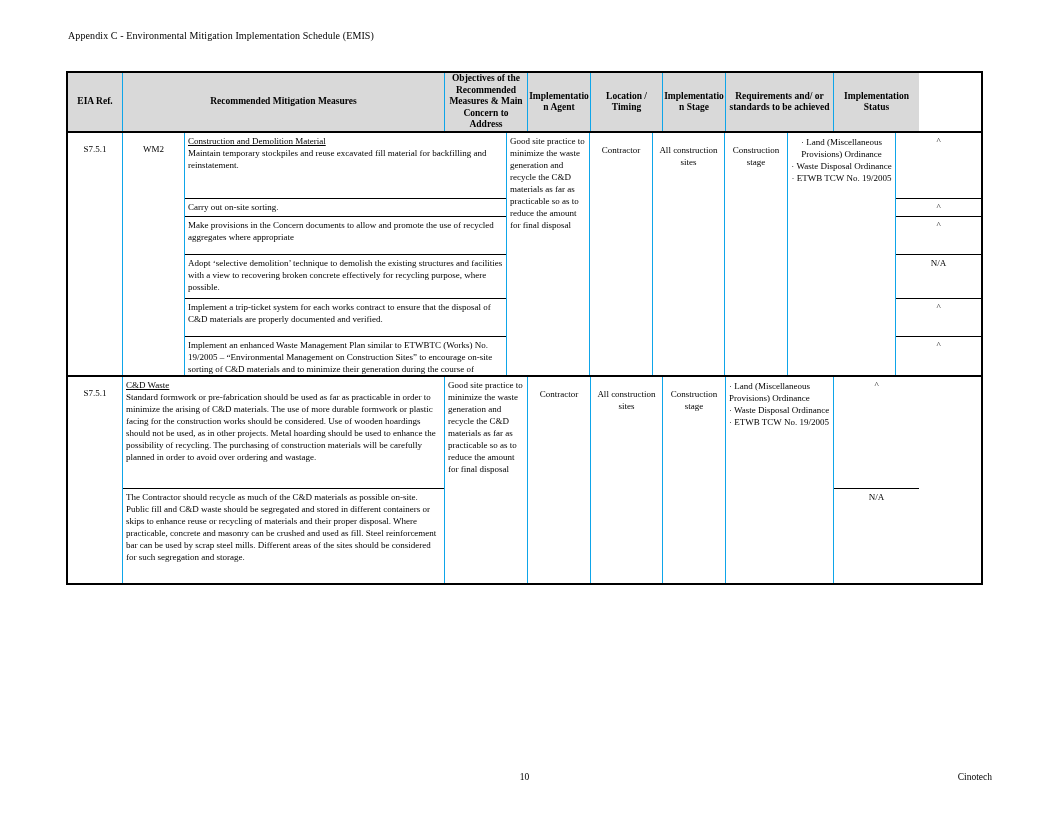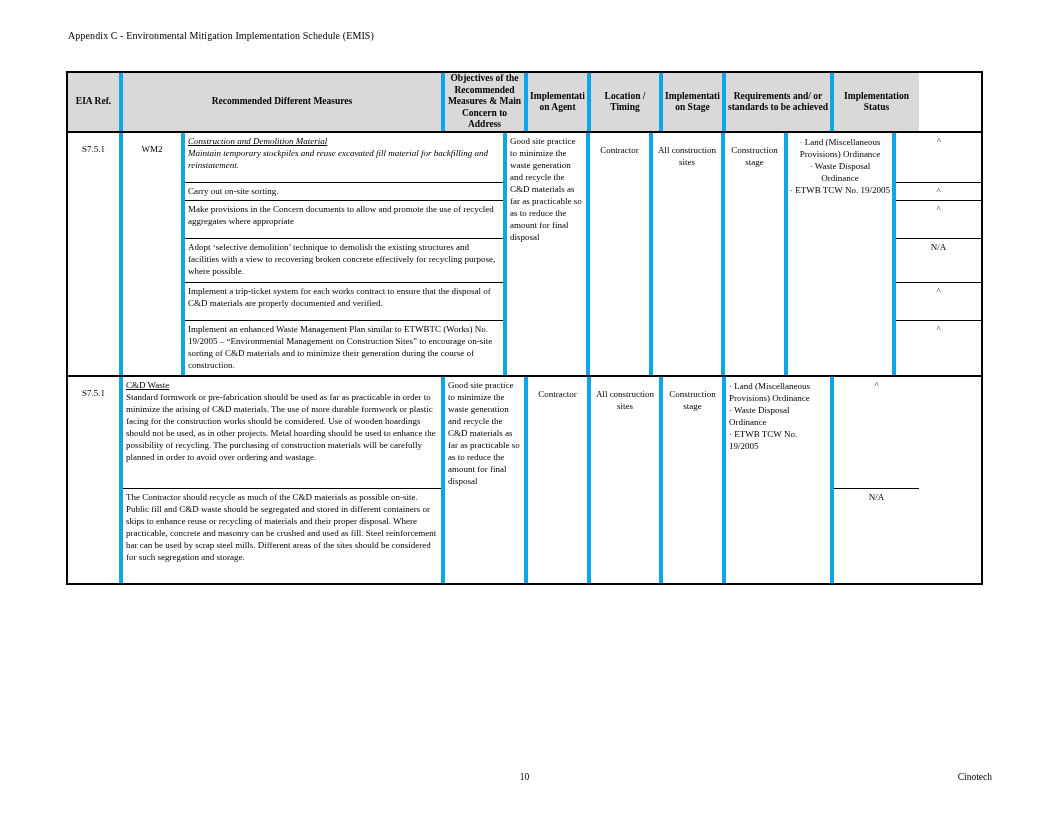--- a/index.html
+++ b/index.html
@@ -10,21 +10,21 @@
   }
   .doc-title{
     position:absolute;left:68px;top:30px;font-size:10px;letter-spacing:.1px;
   }
   .emis-table{
     position:absolute;left:66px;top:71px;width:917px;
     border:2px solid #000;box-sizing:border-box;background:#fff;
   }
   .trow{display:flex;width:100%;box-sizing:border-box;}
   .cell{
-    box-sizing:border-box;border-right:4px solid #0ea5e9;
+    box-sizing:border-box;border-right:1px solid #0ea5e9;
     font-size:9px;line-height:12px;overflow:hidden;
   }
   .cell:last-child{border-right:none;}
   .c0{width:55px;} .c1{width:62px;} .c2{width:322px;} .c3{width:83px;}
   .c4{width:63px;} .c5{width:72px;} .c6{width:63px;} .c7{width:108px;} .c8{width:85px;}
   .thead{border-bottom:2px solid #000;}
   .thead .cell{
     background:#d9d9d9;font-weight:bold;font-size:9.5px;line-height:11.5px;
     display:flex;align-items:center;justify-content:center;text-align:center;
     padding:2px 1px;height:58px;
@@ -33,21 +33,21 @@
   .body-row{border-bottom:2px solid #000;}
   .body-row:last-child{border-bottom:none;}
   .r0{height:244px;} .r1{height:206px;}
   .ref-cell{text-align:center;padding-top:10px;}
   .measures-cell{padding:0;}
   .sub{
     box-sizing:border-box;border-bottom:1px solid #000;
     padding:2px 3px 1px 3px;overflow:hidden;
   }
   .sub:last-child{border-bottom:none;}
-  .m0-0{height:50px;font-style:italic;} .m0-1{height:18px;} .m0-2{height:38px;}
+  .m0-0{height:66px;} .m0-1{height:18px;} .m0-2{height:38px;}
   .m0-3{height:44px;} .m0-4{height:38px;} .m0-5{height:56px;}
   .m1-0{height:112px;} .m1-1{height:94px;}
   .underline{text-decoration:underline;}
   .b{font-weight:normal;}
   .obj-cell{padding:2px 3px;}
   .center-top{text-align:center;padding-top:11px;}
   .req-center{text-align:center;padding:3px 2px;}
   .req-left{text-align:left;padding:3px 2px 3px 3px;}
   .status-cell{padding:0;}
   .status-cell .sub{text-align:center;padding-top:2px;}
@@ -60,21 +60,21 @@
 </style>
 </head>
 <body>
 
 <div class="doc-title">Appendix C - Environmental Mitigation Implementation Schedule (EMIS)</div>
 
 <div class="emis-table">
 
   <div class="trow thead">
     <div class="cell c0">EIA Ref.</div>
-    <div class="cell c2">Recommended Different Measures</div>
+    <div class="cell c2">Recommended Mitigation Measures</div>
     <div class="cell c3">Objectives of the Recommended Measures &amp; Main Concern to Address</div>
     <div class="cell c4 brk">Implementation Agent</div>
     <div class="cell c5">Location / Timing</div>
     <div class="cell c6 brk">Implementation Stage</div>
     <div class="cell c7">Requirements and/ or standards to be achieved</div>
     <div class="cell c8">Implementation Status</div>
   </div>
 
   <div class="trow body-row r0">
     <div class="cell c0 ref-cell">S7.5.1</div>

